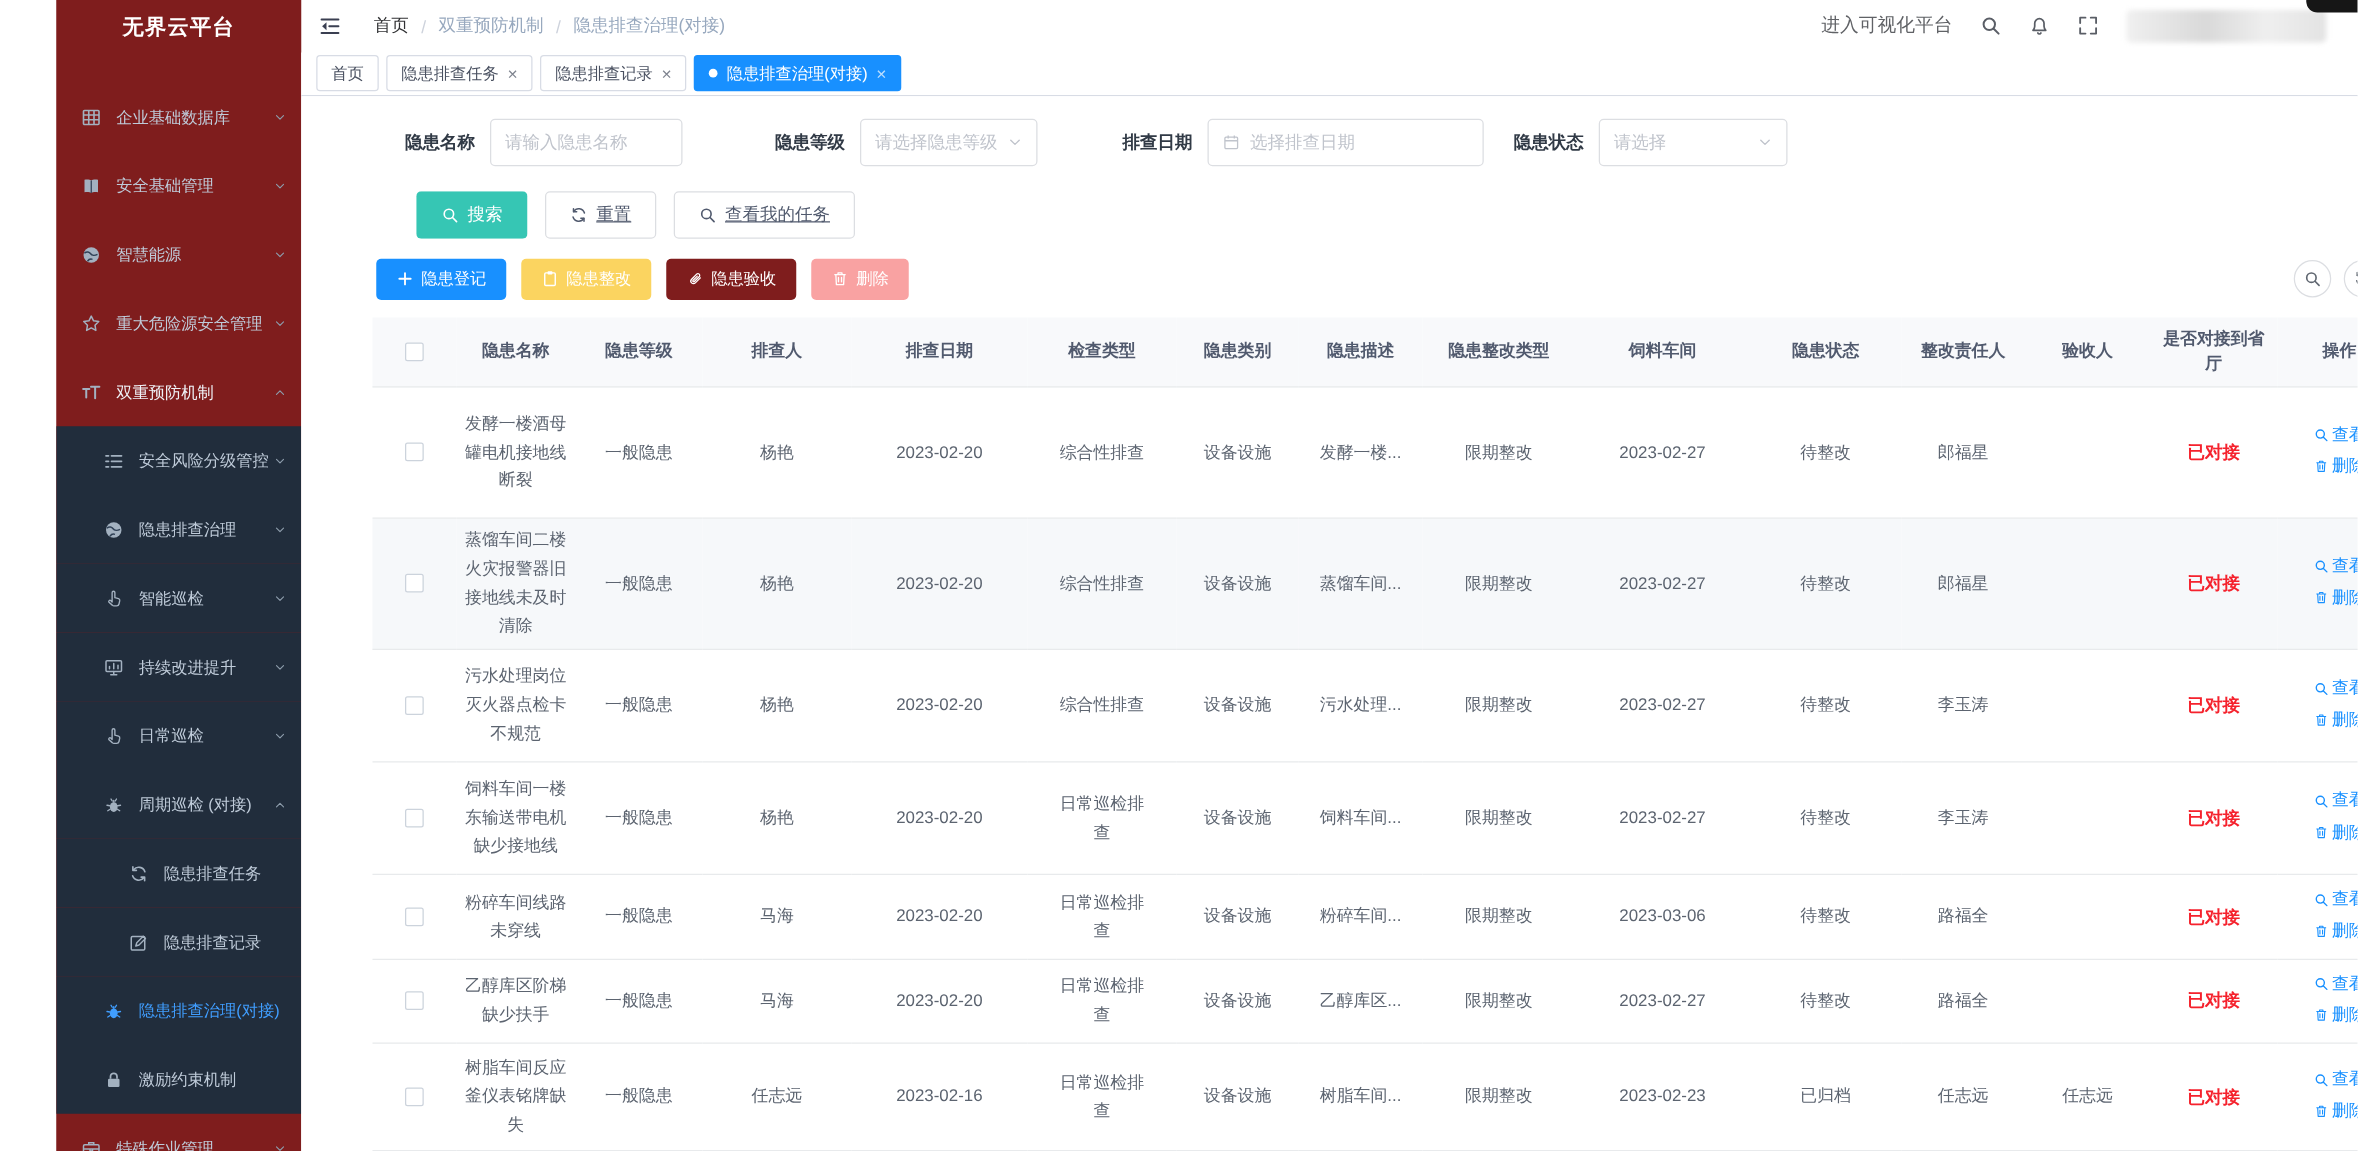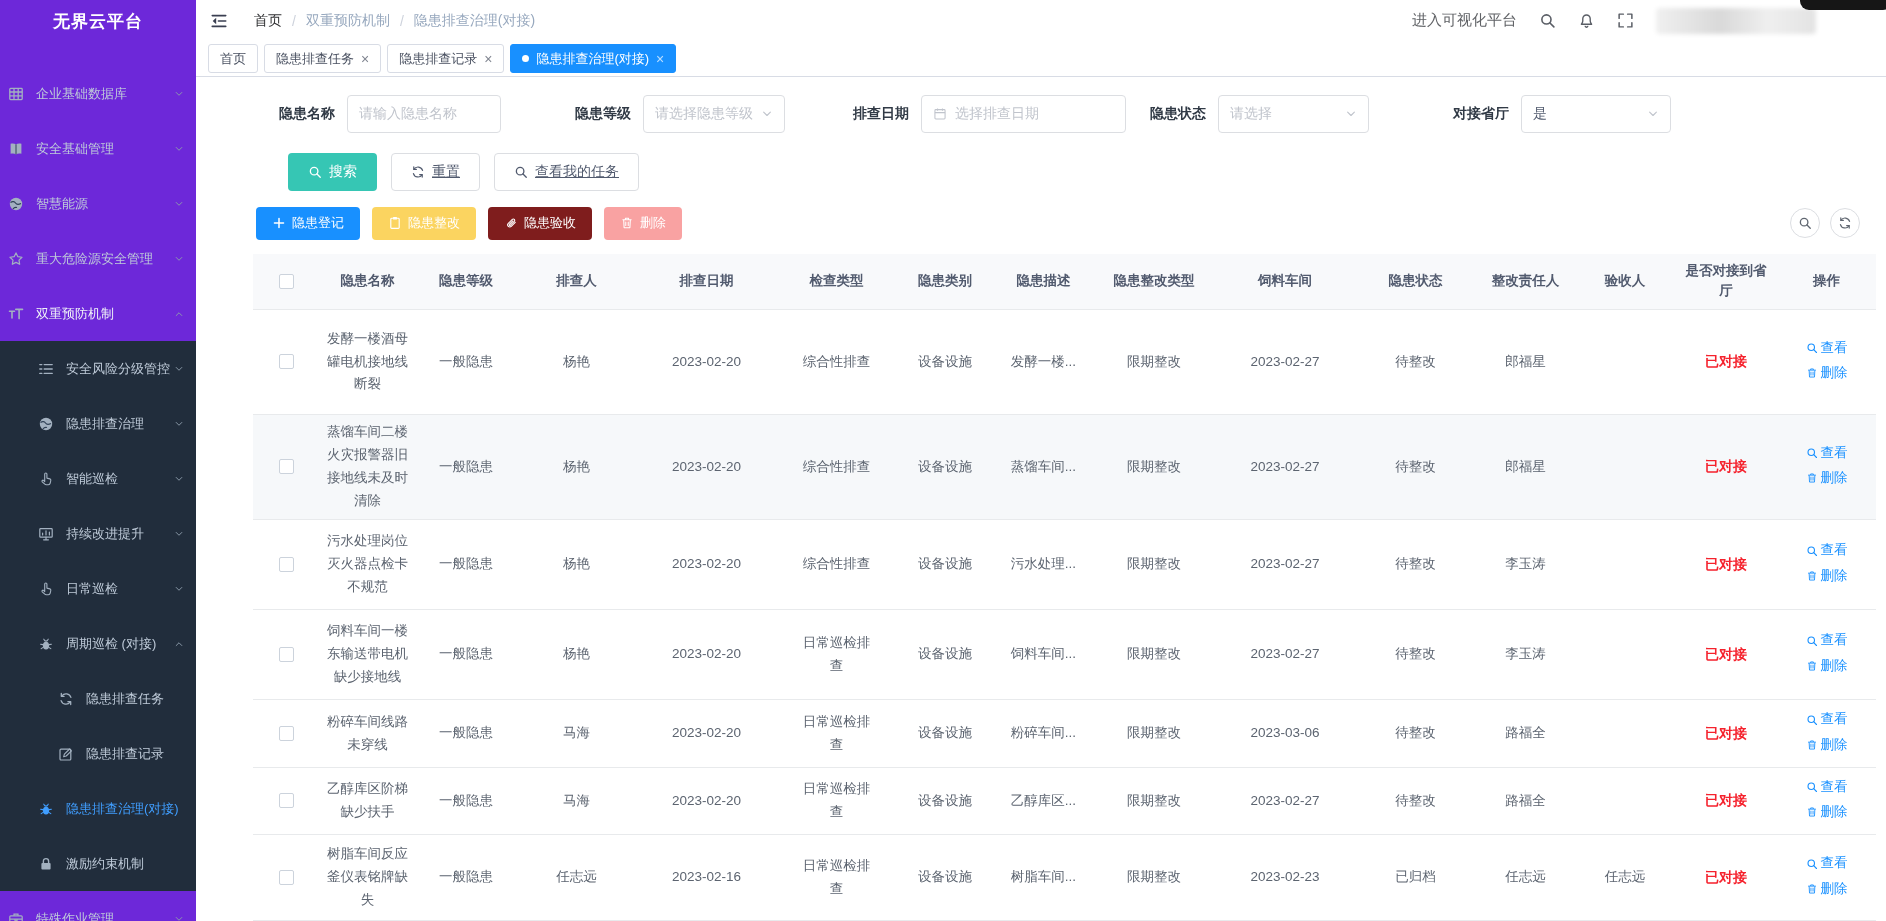--- a/index.html
+++ b/index.html
@@ -2,31 +2,31 @@
 <html><head>
 <meta charset="utf-8">
 <style>
   * { margin:0; padding:0; box-sizing:border-box; }
   html,body { width:1886px; height:921px; overflow:hidden; background:#fff;
     font-family:"Liberation Sans","DejaVu Sans",sans-serif; }
   svg { width:100%; height:100%; display:block; }
   .app { width:1886px; height:921px; display:flex; position:relative; overflow:hidden; }
 
   
-  .sidebar { width:196px; min-width:196px; height:100%; background:#6d28d9; overflow:hidden; }
+  .sidebar { width:196px; min-width:196px; height:100%; background:#7f1d1d; overflow:hidden;margin-left:45px; }
   .logo { height:44px; line-height:44px; text-align:center; color:#fff; font-size:17px;
     font-weight:bold; letter-spacing:1px; }
   .menu { padding-top:22px; }
   .menu-item { height:55px; display:flex; align-items:center; font-size:13px; color:#bfcbd9;
     cursor:pointer; position:relative; }
   .menu-item.sub { background:#212d3c; }
   .menu-item.bright { color:#f0f3f8; }
   .menu-item.active { color:#409eff; }
   .menu-item.active .mi-icon { color:#409eff; }
-  .depth1 { padding-left:8px; }
+  .depth1 { padding-left:20px; }
   .depth2 { padding-left:38px; }
   .depth3 { padding-left:58px; }
   .mi-icon { width:16px; height:16px; min-width:16px; margin-right:12px; color:#a3b1c0;
     display:inline-flex; }
   .mi-label { white-space:nowrap; }
   .mi-chevron { position:absolute; right:12px; width:10px; height:10px; color:#8d9cab; }
 
   
   .main { flex:1; display:flex; flex-direction:column; position:relative; }
   .topbar { height:43px; display:flex; align-items:center; padding:0 20px 0 14px; position:relative; }
@@ -391,45 +391,34 @@
               <span class="ph">请选择隐患等级</span>
               <span class="chev">
                 <svg viewBox="0 0 16 16">
                   <path d="M3.5 5.5L8 10l4.5-4.5" fill="none" stroke="currentColor" stroke-width="1.5" stroke-linecap="round" stroke-linejoin="round"></path>
                 </svg>
               </span>
             </div>
           </div>
           <div class="filter-item" style="margin-right: 24px;">
             <span class="flabel">排查日期</span>
-            <div class="fcontrol" style="width: 205px;">
+            <div class="fcontrol" style="width: 221px;">
               <span class="cal">
                 <svg viewBox="0 0 16 16">
                   <rect x="2.2" y="3" width="11.6" height="10.6" rx="1" fill="none" stroke="currentColor" stroke-width="1.2"></rect>
                   <path d="M2.2 6.4h11.6M5.2 1.6v2.8M10.8 1.6v2.8" stroke="currentColor" stroke-width="1.2"></path>
                 </svg>
               </span>
               <span class="ph">选择排查日期</span>
             </div>
           </div>
           <div class="filter-item" style="margin-right: 84px;">
             <span class="flabel">隐患状态</span>
             <div class="fcontrol" style="width: 151px;">
               <span class="ph">请选择</span>
-              <span class="chev">
-                <svg viewBox="0 0 16 16">
-                  <path d="M3.5 5.5L8 10l4.5-4.5" fill="none" stroke="currentColor" stroke-width="1.5" stroke-linecap="round" stroke-linejoin="round"></path>
-                </svg>
-              </span>
-            </div>
-          </div>
-          <div class="filter-item" style="margin-right: 0px;">
-            <span class="flabel">对接省厅</span>
-            <div class="fcontrol" style="width: 150px;">
-              <span class="val">是</span>
               <span class="chev">
                 <svg viewBox="0 0 16 16">
                   <path d="M3.5 5.5L8 10l4.5-4.5" fill="none" stroke="currentColor" stroke-width="1.5" stroke-linecap="round" stroke-linejoin="round"></path>
                 </svg>
               </span>
             </div>
           </div>
         </div>
 
       <div class="btnrow">

